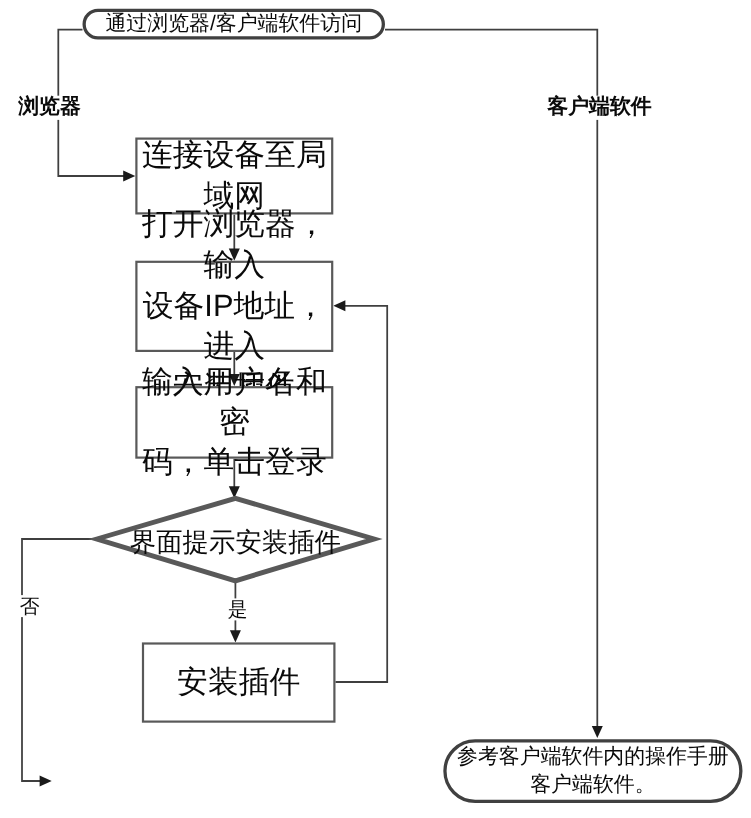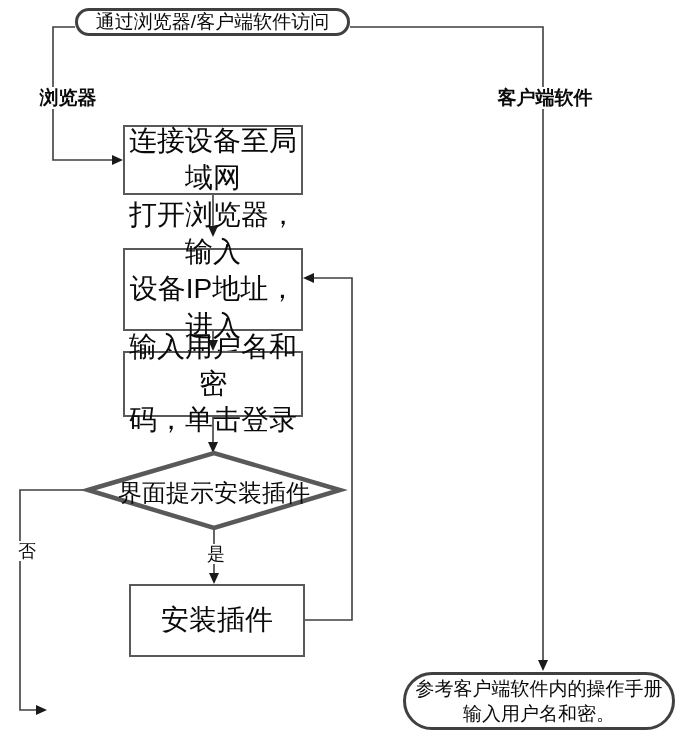--- a/index.html
+++ b/index.html
@@ -120,28 +120,28 @@
     <path d="M303,620 L352,620 L352,278 L313,278"></path>
     <polygon class="arrowhead" points="303,278 314,273 314,283"></polygon>
 
     <polygon class="decision-shape" points="88,490 214,453 340,490 214,528"></polygon>
   </svg>
 
   <div class="node terminator" style="left:75px; top:8px; width:275px; height:28px; border-radius:20px;">
     <span>通过浏览器/客户端软件访问</span>
   </div>
 
-  <div class="branch-label" style="left:32px; top:87px; width:68px;text-align:center;">浏览器</div>
+  <div class="branch-label" style="left:9px; top:87px; width:68px;text-align:center;">浏览器</div>
   <div class="branch-label" style="left:489px; top:87px; width:108px;">客户端软件</div>
 
   <div class="node process" style="left:123px; top:125px; width:180px; height:70px;">
     <span>连接设备至局域网</span>
   </div>
 
-  <div class="node process" style="left:123px; top:237px; width:180px; height:83px;margin-top:11px;">
+  <div class="node process" style="left:123px; top:237px; width:180px; height:83px;">
     <span class="line2">打开浏览器，输入</span>
     <span class="line2">设备IP地址，进入</span>
     <span class="line2">安装插件</span>
   </div>
 
   <div class="node process" style="left:123px; top:351px; width:180px; height:66px;">
     <span class="line2">输入用户名和密</span>
     <span class="line2">码，单击登录</span>
   </div>
 
@@ -150,16 +150,16 @@
   <div class="edge-label" style="left:202px; top:544px; width:24px;">是</div>
   <div class="edge-label" style="left:13px; top:541px; width:24px;">否</div>
 
   <div class="node process" style="left:129px; top:584px; width:176px; height:73px;">
     <span>安装插件</span>
   </div>
 
 
   <div class="node terminator" style="left:403px; top:672px; width:272px; height:58px; border-radius:29px;">
     <span class="line2">参考客户端软件内的操作手册</span>
-    <span class="line2">输入用户名和密。</span>
+    <span class="line2">客户端软件。</span>
   </div>
 
 </div>
 
 </body></html>

